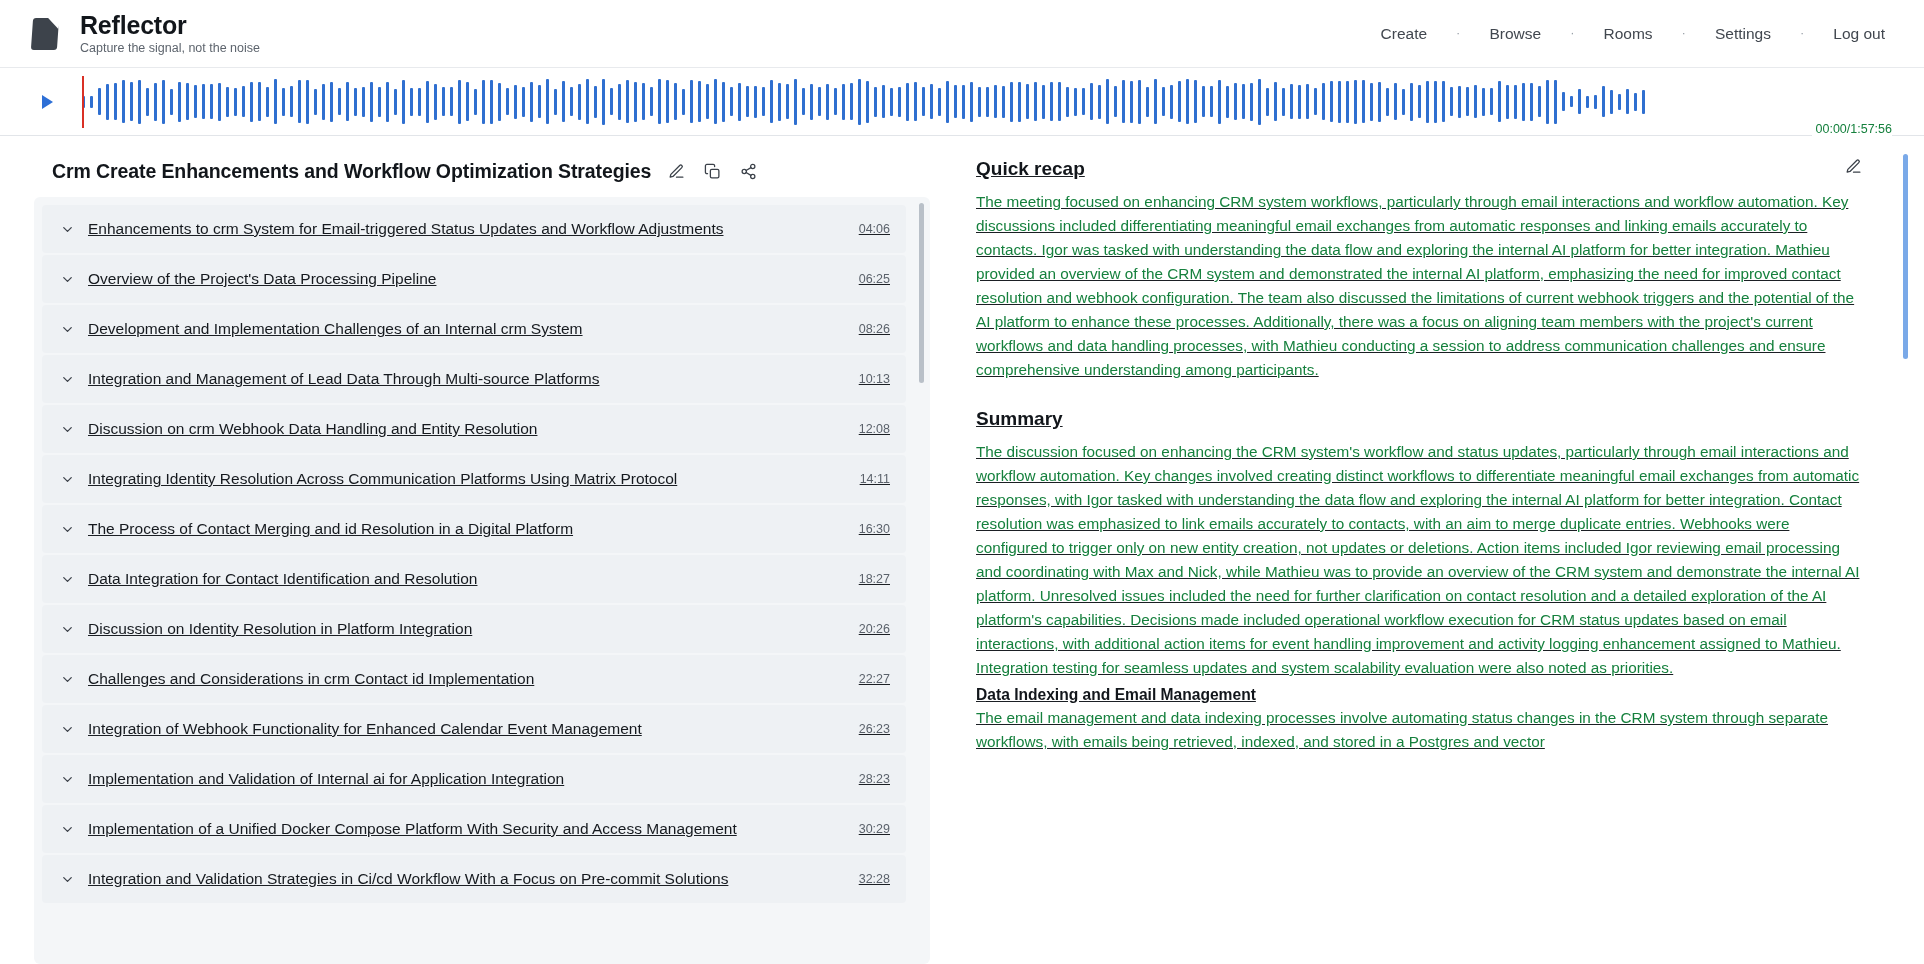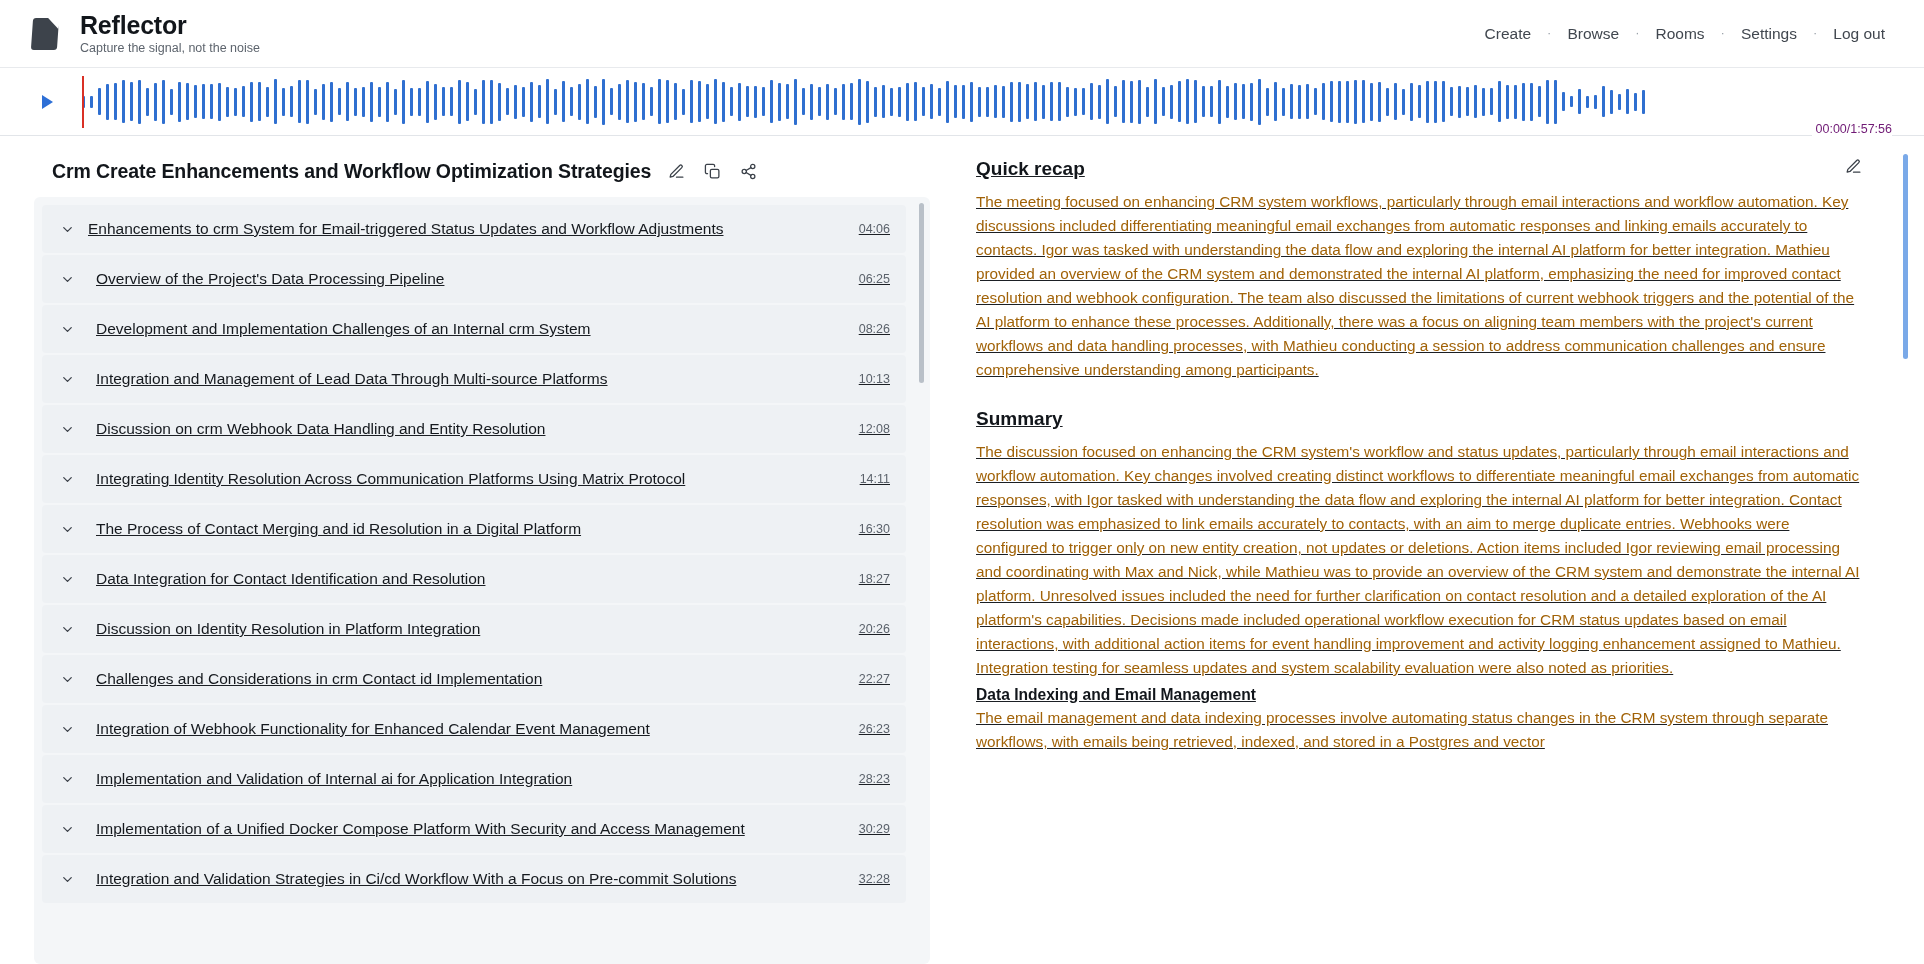--- a/index.html
+++ b/index.html
@@ -37,21 +37,21 @@
     border-width: 0 11px 11px 0;
     border-style: solid;
     border-color: transparent #ffffff transparent transparent;
   }
   .brand-text { display: flex; flex-direction: column; }
   .brand-title {
     font-size: 25px; font-weight: bold; line-height: 1.05; letter-spacing: -0.2px;
     color: #12161b;
   }
   .brand-sub { font-size: 12.5px; color: #5d646d; margin-top: 3px; }
-  .nav { margin-left: auto; display: flex; gap: 3px; font-size: 15.5px; color: #444a52; }
+  .nav { margin-left: auto; display: flex; gap: 16px; font-size: 15.5px; color: #444a52; }
   .nav a { color: #41474f; text-decoration: none; padding: 0 13px; }
   .nav .sep { color: #9aa1a9; font-size: 13px; }
 
   
   .player {
     flex: 0 0 68px;
     position: relative;
     display: flex;
     align-items: center;
     padding: 0 26px 0 34px;
@@ -71,21 +71,21 @@
   }
   .wave-wrap { position: relative; flex: 1 1 auto; height: 52px; margin-left: 22px; }
   .wave { position: absolute; inset: 0; display: flex; align-items: center; gap: 0; overflow: hidden; }
   .wave .bar { width: 3px; margin-right: 5px; background: #2f6fd0; border-radius: 1px; }
   .playhead {
     position: absolute; left: 0; top: 0; bottom: 0;
     width: 2px; background: #d93025;
   }
   .time-label {
     position: absolute; right: 6px; bottom: -8px;
-    font-size: 12.5px; color: #701a75;
+    font-size: 12.5px; color: #15803d;
     background: #fff; padding-left: 4px;
   }
 
   
   .content {
     flex: 1 1 auto;
     display: flex;
     background: #ffffff;
     min-height: 0;
   }
@@ -111,21 +111,21 @@
   }
   .chapter-list { display: flex; flex-direction: column; gap: 1px; }
   .chapter {
     display: flex; align-items: center;
     height: 48px;
     background: #eef1f4;
     border-radius: 4px;
     padding: 0 16px 0 14px;
     cursor: pointer;
   }
-  .chapter + .chapter { margin-top: 1px; gap: 8px; }
+  .chapter + .chapter { margin-top: 1px; }
   .chev { width: 22px; flex: 0 0 22px; display: flex; align-items: center; justify-content: center; color: #3b4149; }
   .chapter-label {
     flex: 1 1 auto;
     font-size: 15.5px;
     color: #15191e;
     padding-left: 10px;
     white-space: nowrap; overflow: hidden; text-overflow: clip;
   }
   .chapter-time { font-size: 12.5px; color: #5b626b; flex: 0 0 auto; padding-left: 14px; }
   .list-scrollbar {
@@ -141,21 +141,21 @@
     padding: 22px 40px 0 24px;
     overflow: hidden;
   }
   .right-inner { position: relative; padding-right: 22px; text-decoration: underline; }
   .recap-head { display: flex; align-items: flex-start; }
   .h2 { font-size: 19px; font-weight: bold; color: #12161b; margin: 0 0 10px 0; }
   .edit-recap { margin-left: auto; cursor: pointer; }
   .para {
     font-size: 15.3px;
     line-height: 24px;
-    color: #a16207;
+    color: #15803d;
     margin: 0 0 6px 0;
   }
   .section-h { font-size: 19px; font-weight: bold; color: #12161b; margin: 26px 0 10px 0; }
   .sub-h { font-size: 15.6px; font-weight: bold; color: #12161b; margin: 6px 0 2px 0; }
   .right-scroll-thumb {
     position: absolute; right: 16px; top: 18px;
     width: 5px; height: 205px;
     background: #7aa9e8; border-radius: 3px;
   }
   .fade-bottom {

